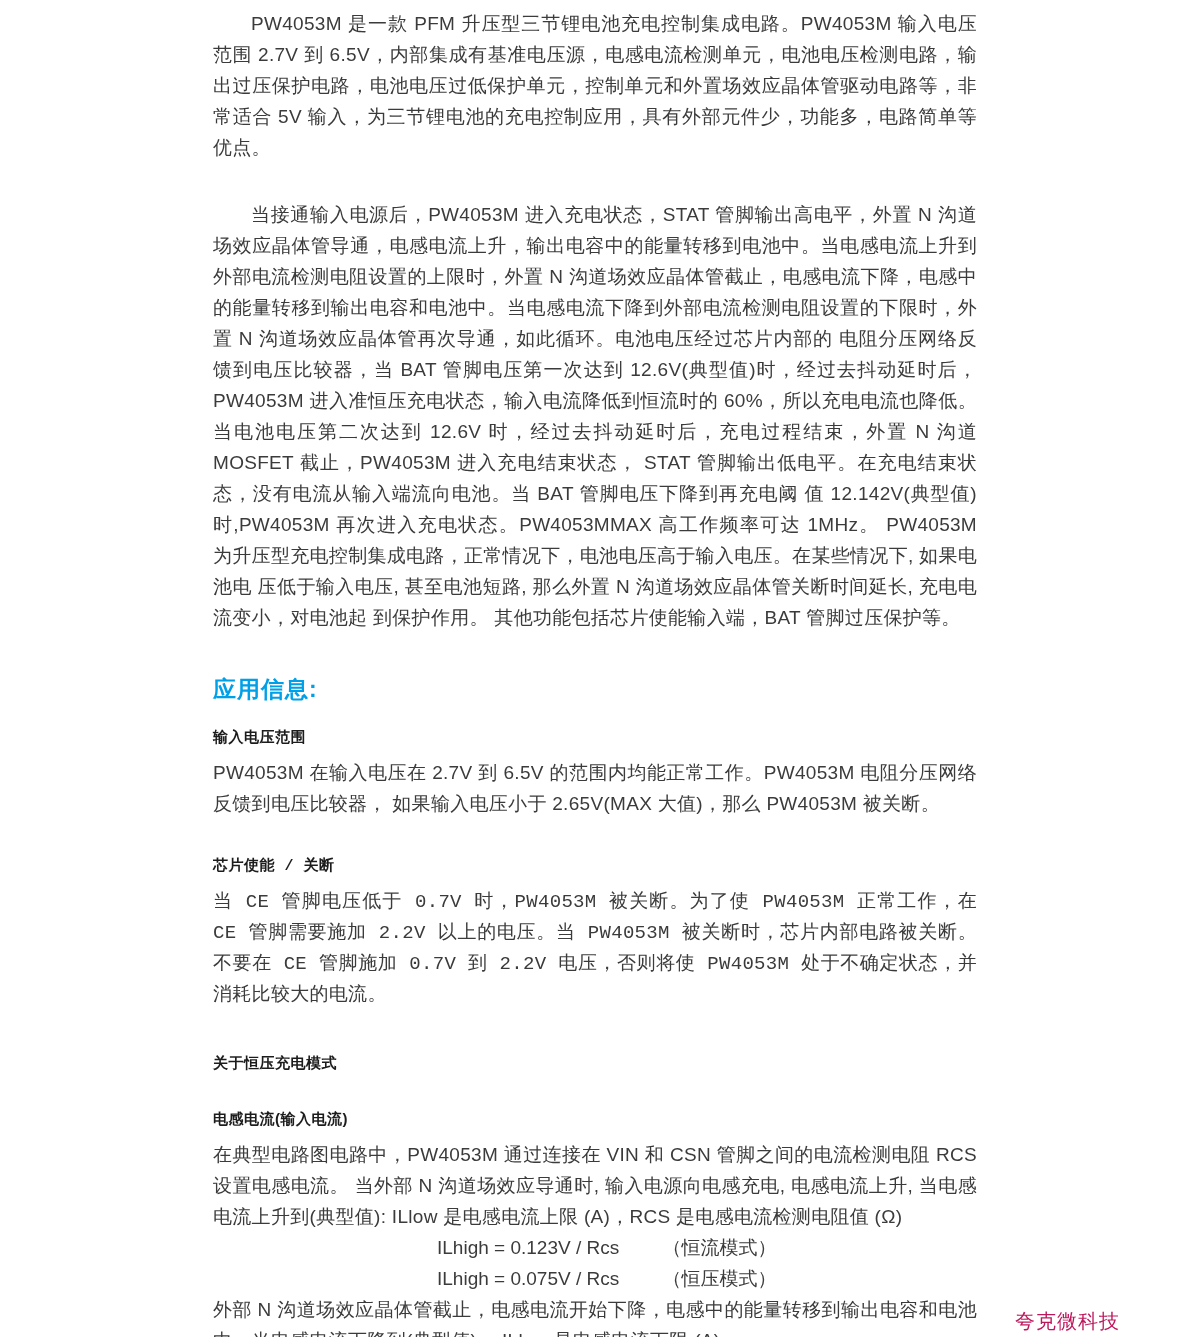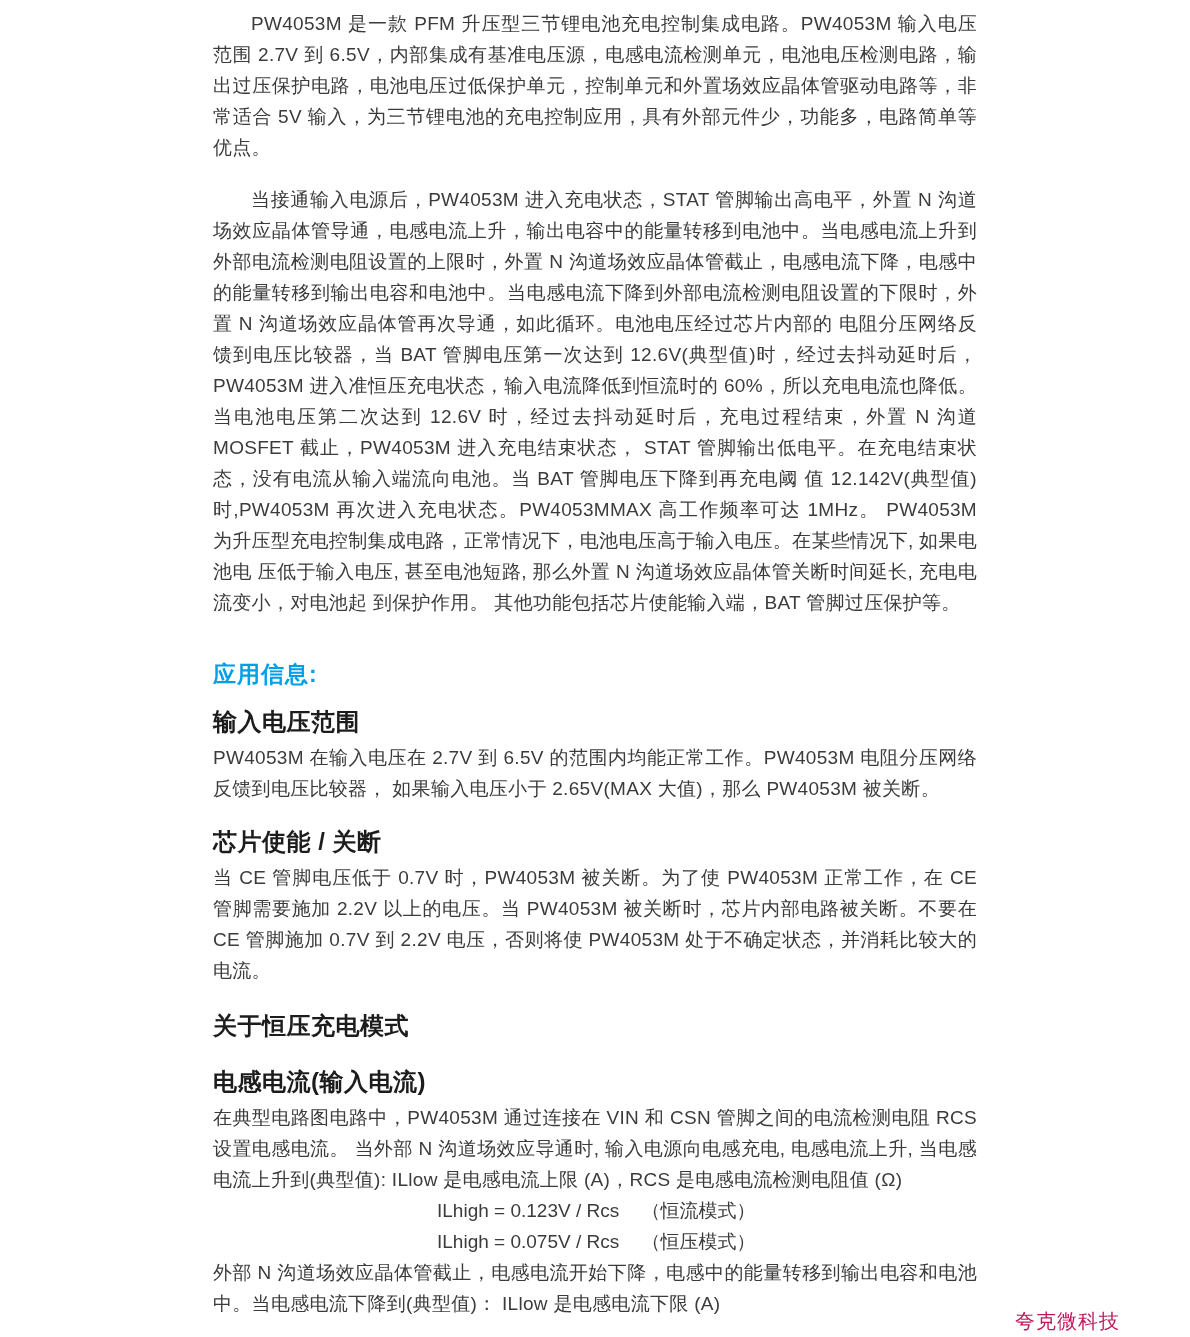--- a/index.html
+++ b/index.html
@@ -16,50 +16,50 @@
   }
   .body {
     font-size: 19px;
     line-height: 31px;
     color: #3b3b3b;
     text-align: justify;
     margin: 0;
     letter-spacing: 0.3px;
   }
   .indent { text-indent: 2em; }
-  .para2 { margin-top: 21px; }
+  .para2 { margin-top: 36px; }
   .app-title {
     margin: 38px 0 0 0;
     font-size: 23px;
     line-height: 36px;
     font-weight: bold;
     color: #00a0e9;
     letter-spacing: 1px;
   }
   .section { margin-top: 0; }
   .section-1 { margin-top: 16px; }
-  .section-2 { margin-top: 24px; }
-  .section-3 { margin-top: 26px; }
+  .section-2 { margin-top: 34px; font-family: Liberation Mono, monospace; }
+  .section-3 { margin-top: 38px; }
   .section-4 { margin-top: 28px; }
   .section h2 {
     margin: 0 0 6px 0;
-    font-size: 24px;
+    font-size: 15px;
     line-height: 28px;
     font-weight: bold;
     color: #1c1c1c;
     letter-spacing: 0.5px;
   }
   .formula {
     margin: 0 0 0 224px;
     font-size: 19px;
     line-height: 31px;
     color: #3b3b3b;
     white-space: nowrap;
   }
-  .formula .mode { margin-left: 17px; }
+  .formula .mode { margin-left: 38px; }
   .watermark {
     position: absolute;
     right: 0px;
     bottom: 2px;
     font-size: 20px;
     font-weight: 500;
     color: #be185d;
     letter-spacing: 1px;
     white-space: nowrap;
   }

